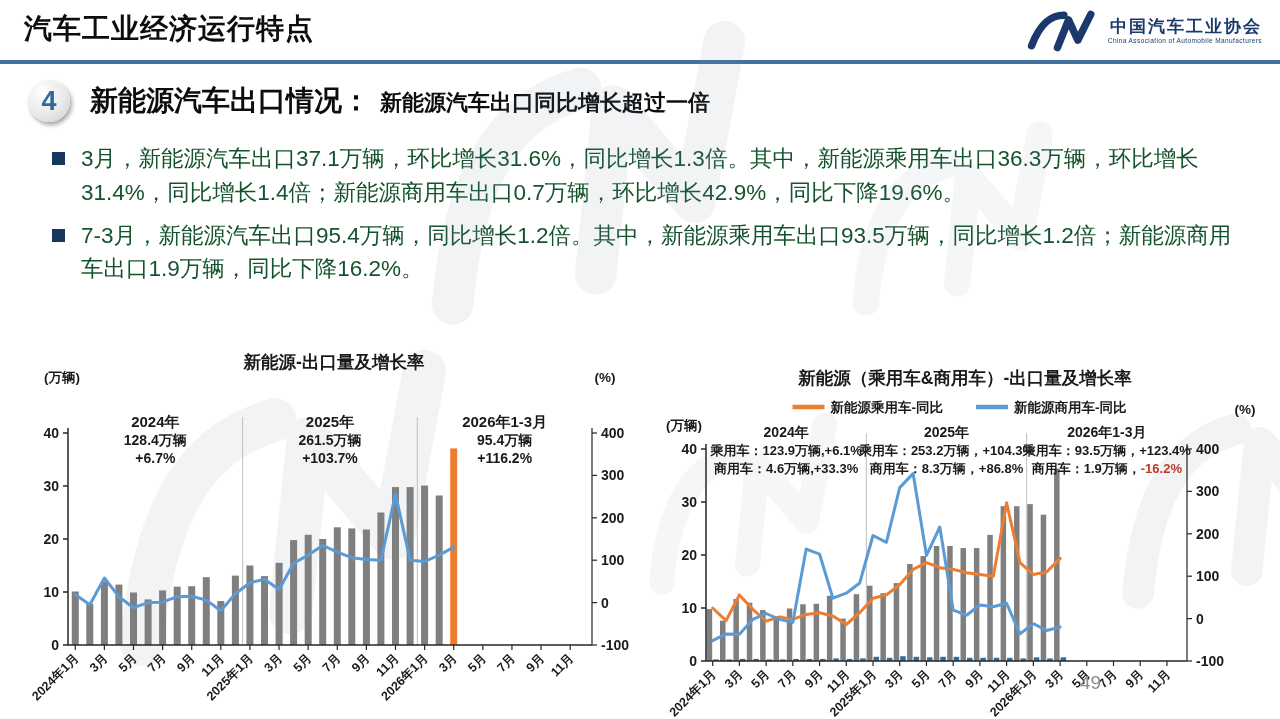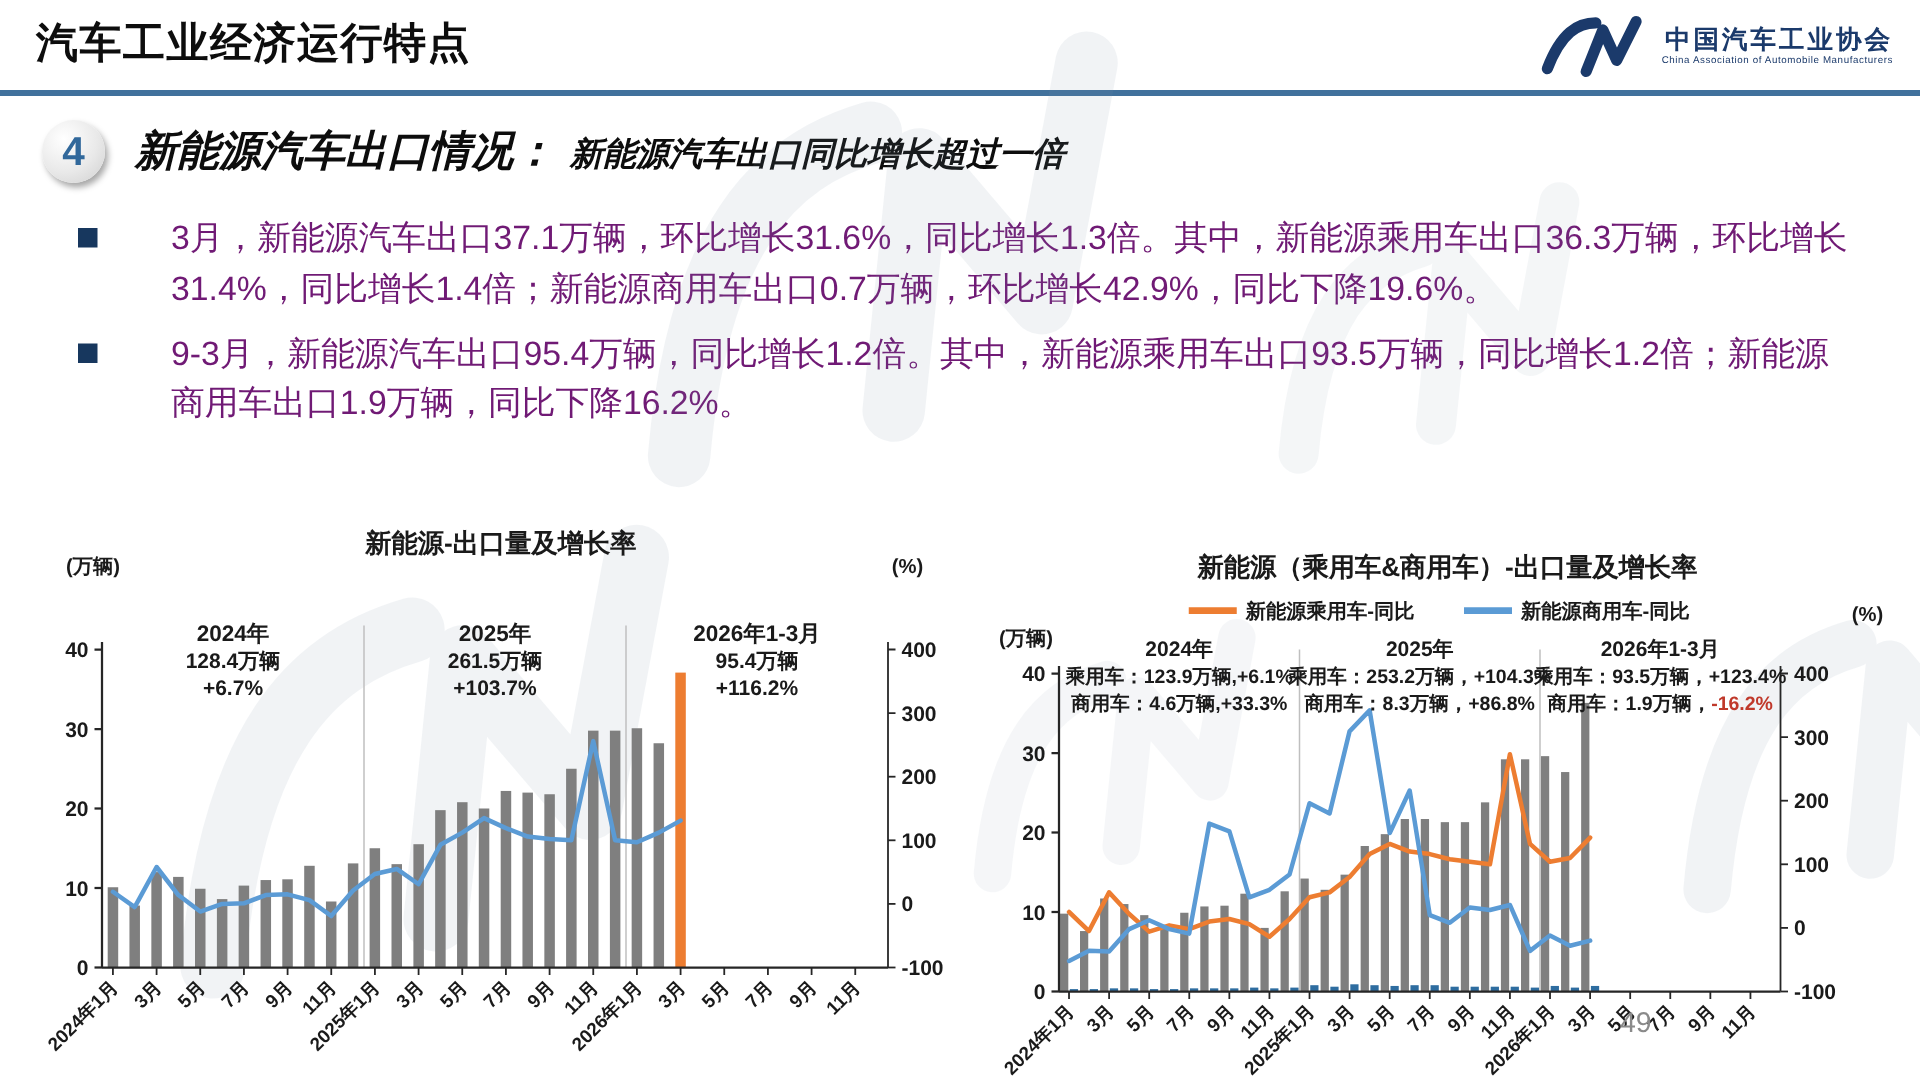--- a/index.html
+++ b/index.html
@@ -15,27 +15,27 @@
   .logo .en{font-size:6.5px;color:#1b3a6b;letter-spacing:0.4px;}
   .divider{position:absolute;left:0;top:60px;width:1280px;height:4px;background:#41719C;}
   .section-row{position:absolute;left:28px;top:80px;display:flex;align-items:center;gap:20px;}
   .badge{
     width:42px;height:42px;border-radius:50%;
     background:radial-gradient(circle at 35% 30%, #ffffff 0%, #e9e9e9 55%, #cfcfcf 100%);
     box-shadow:2px 3px 4px rgba(0,0,0,0.35);
     display:flex;align-items:center;justify-content:center;
     font-size:27px;font-weight:700;color:#31689B;
   }
-  .section-heads{display:flex;align-items:baseline;gap:10px;font-style:italic;}
+  .section-heads{display:flex;align-items:baseline;gap:10px;}
   .section-heading{font-size:28px;font-weight:700;color:#0d0d0d;}
   .section-subheading{font-size:22px;font-weight:700;color:#0d0d0d;}
   .bullets{position:absolute;left:52px;top:142px;width:1185px;}
   .bullet-item{display:flex;gap:16px;margin-bottom:9px;}
   .bullet-square{flex:0 0 auto;width:13px;height:13px;background:#17375E;margin-top:10px;}
-  .bullet-text{font-size:22.5px;line-height:1.5;color:#701a75;margin-left:33px;}
+  .bullet-text{font-size:22.5px;line-height:1.5;color:#14532d;}
   .chart-mount{position:absolute;top:348px;}
   #chart-left{left:28px;width:612px;height:371px;}
   #chart-right{left:650px;width:630px;height:371px;margin-top:16px;}
   .page-number{position:absolute;left:1080px;top:672px;font-size:19px;color:#8a8a8a;}
   .watermark{position:absolute;pointer-events:none;}
   svg text{font-family:"Liberation Sans","DejaVu Sans",sans-serif;}
 </style>
 </head>
 <body>
 
@@ -62,21 +62,21 @@
   </div>
 </div>
 
 <div class="bullets">
   <div class="bullet-item">
     <span class="bullet-square"></span>
     <span class="bullet-text">3月，新能源汽车出口37.1万辆，环比增长31.6%，同比增长1.3倍。其中，新能源乘用车出口36.3万辆，环比增长31.4%，同比增长1.4倍；新能源商用车出口0.7万辆，环比增长42.9%，同比下降19.6%。</span>
   </div>
   <div class="bullet-item">
     <span class="bullet-square"></span>
-    <span class="bullet-text">9-3月，新能源汽车出口95.4万辆，同比增长1.2倍。其中，新能源乘用车出口93.5万辆，同比增长1.2倍；新能源商用车出口1.9万辆，同比下降16.2%。</span>
+    <span class="bullet-text">7-3月，新能源汽车出口95.4万辆，同比增长1.2倍。其中，新能源乘用车出口93.5万辆，同比增长1.2倍；新能源商用车出口1.9万辆，同比下降16.2%。</span>
   </div>
 </div>
 
 <div class="watermark" style="left:60px;top:380px;width:470px;height:260px;opacity:0.10;transform:rotate(-16deg);">
   <svg viewBox="0 0 80 48" width="470" height="260">
       <path d="M6,40 C16,14 28,7 41,7" fill="none" stroke="#7E93A8" stroke-width="8" stroke-linecap="round"></path>
       <path d="M34,42 L46,12 L56,34 L70,6" fill="none" stroke="#7E93A8" stroke-width="8" stroke-linecap="round" stroke-linejoin="round"></path>
     </svg>
 </div>
 <div class="watermark" style="left:360px;top:50px;width:480px;height:250px;opacity:0.10;transform:rotate(-16deg);">

